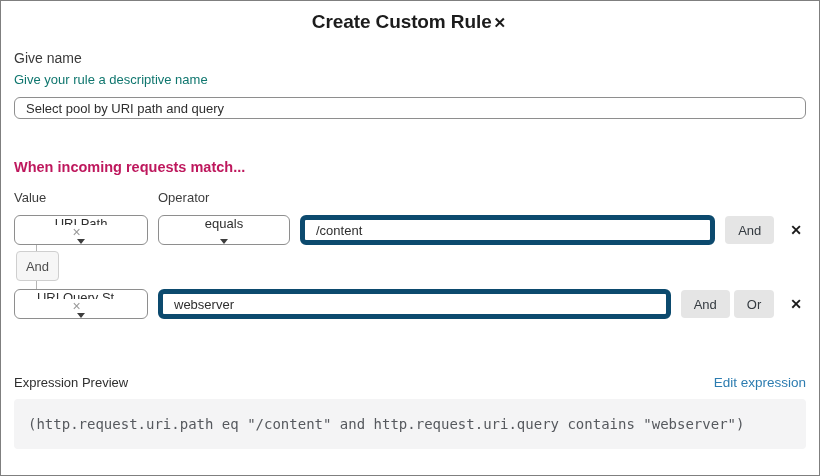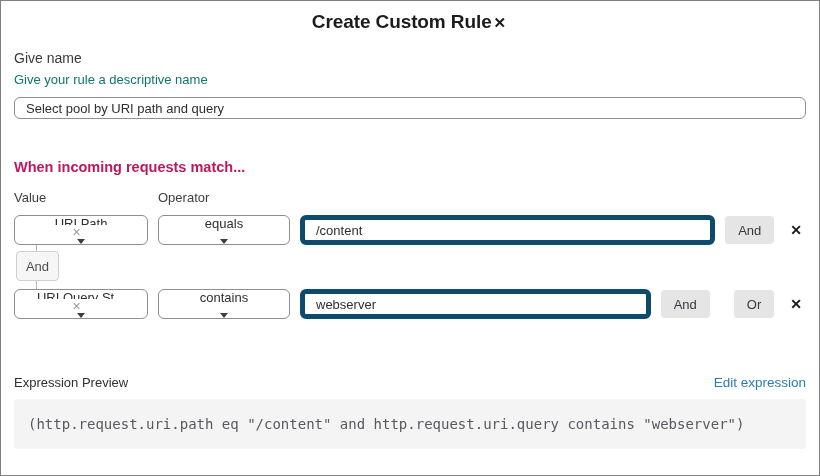--- a/index.html
+++ b/index.html
@@ -48,21 +48,21 @@
     flex: 1; height: 30px; border: 5px solid #0c4a6e; border-radius: 6px;
     padding: 0 11px; font-size: 13px; color: #2e2e2e;
     font-family: "Liberation Sans", sans-serif; outline: none; background: #fff;
   }
   .conj-btn {
     height: 28px; padding: 0 13px; margin-left: 10px;
     background: #e5e5e5; border: none; border-radius: 4px;
     font-size: 13px; color: #343a40; cursor: pointer;
     font-family: "Liberation Sans", sans-serif;
   }
-  .conj-btn + .conj-btn { margin-left: 24px; }
+  .conj-btn + .conj-btn { margin-left: 4px; }
   .row-close { margin-left: 16px; margin-right: 4px; font-size: 14px; font-weight: 700; color: #1a1a1a; cursor: pointer; line-height: 1; }
   
   .connector { position: relative; height: 44px; }
   .vline { position: absolute; left: 22px; width: 1px; background: #b5b5b5; }
   .vline-top { top: 0; height: 6px; }
   .vline-bottom { top: 36px; height: 8px; }
   .conj-chip {
     position: absolute; left: 2px; top: 6px; width: 43px; height: 30px;
     background: #f6f6f6; border: 1px solid #cfcfcf; border-radius: 4px;
     display: flex; align-items: center; justify-content: center;
@@ -126,24 +126,20 @@
     <div class="vline vline-bottom"></div>
   </div>
 
   
   <div class="cond-row" style="margin-top:0;">
     <div class="select field-select">
       <span class="sel-text">URI Query St...</span>
       <span class="clear-x">×</span>
       <span class="caret"></span>
     </div>
-    <div class="select op-select">
-      <span class="sel-text">contains</span>
-      <span class="caret"></span>
-    </div>
     <input class="value-input" type="text" value="webserver" style="">
     <button class="conj-btn">And</button>
     <button class="conj-btn">Or</button>
     <span class="row-close">✕</span>
   </div>
 
   
   <div class="expr-header">
     <div class="expr-label">Expression Preview</div>
     <div class="edit-link" id="edit-link" style="color: rgb(44, 124, 176);">Edit expression</div>

